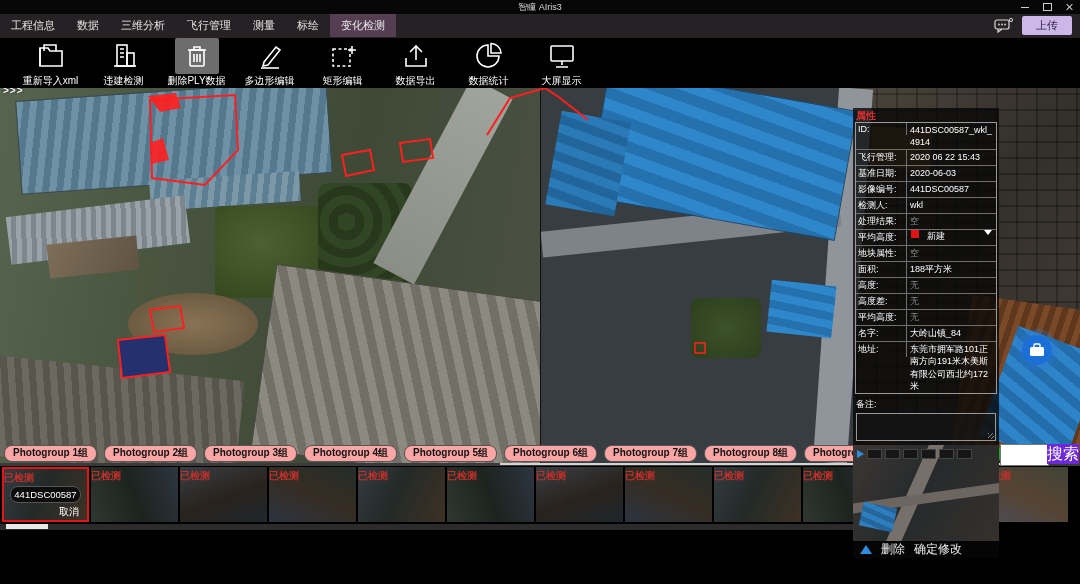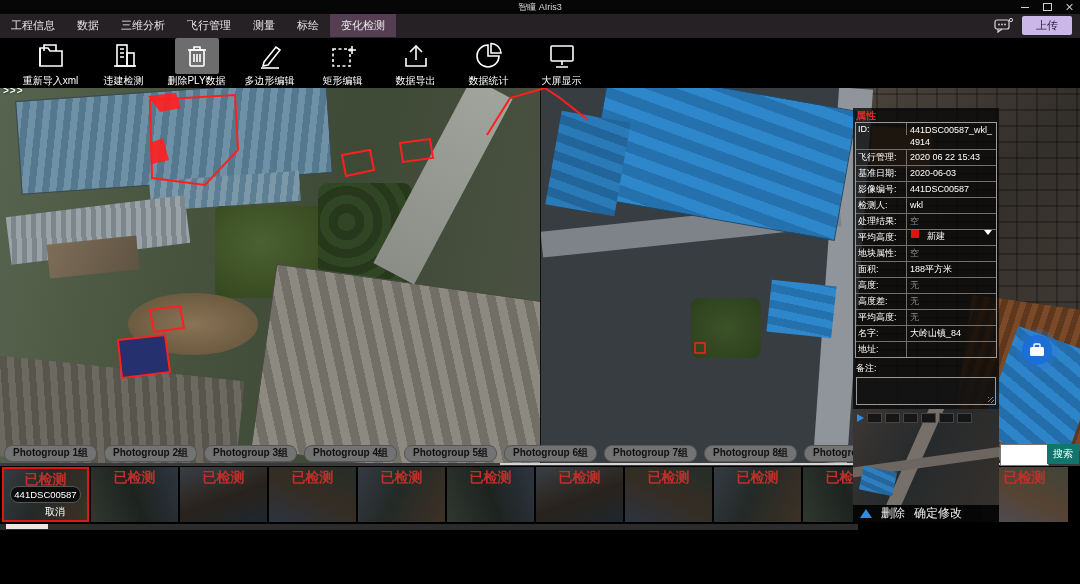--- a/index.html
+++ b/index.html
@@ -110,46 +110,46 @@
             background:repeating-linear-gradient(12deg,#2e7dbd 0 5px,#25679c 5px 10px);}
   .mini-toolbar{position:absolute;left:0;top:3px;width:100%;height:12px;display:flex;align-items:center;gap:3px;padding-left:4px;}
   .play-tri{width:0;height:0;border-top:4px solid transparent;border-bottom:4px solid transparent;border-left:7px solid #2f8de0;}
   .pill{width:13px;height:8px;background:#161616;border:1px solid #444;}
   .panel-actions{height:17px;display:flex;align-items:center;gap:9px;font-size:12px;color:#f0f0f0;
                  padding-left:7px;background:rgba(6,6,6,.85);}
   .tri-up{width:0;height:0;border-left:6px solid transparent;border-right:6px solid transparent;border-bottom:9px solid #2f8de0;}
 
   
   .search-input{position:absolute;left:1000px;top:444px;width:43px;height:18px;background:#fff;border:1px solid #777;z-index:7;}
-  .search-btn{position:absolute;left:1047px;top:444px;width:32px;height:20px;background:#0f766e;color:#fff;
-              font-size:10px;display:flex;align-items:center;justify-content:center;z-index:7;}
+  .search-btn{position:absolute;left:1047px;top:444px;width:32px;height:20px;background:#6d28d9;color:#fff;
+              font-size:16px;display:flex;align-items:center;justify-content:center;z-index:7;}
 
   
   .tabs{position:absolute;left:4px;top:445px;height:17px;display:flex;gap:7px;z-index:2;}
-  .tab{background:#737373;border:1px solid #555;border-radius:8px;font-size:10px;font-weight:700;color:#111;
+  .tab{background:#fca5a5;border:1px solid #555;border-radius:8px;font-size:10px;font-weight:700;color:#111;
        padding:1px 8px 1px 8px;white-space:nowrap;line-height:12px;}
   .tab.active{background:#12b41b;color:#fff;border-color:#0a8012;}
   .tab-scroll{position:absolute;left:0;top:463px;width:1080px;height:3px;background:#3a3a3a;z-index:1;}
   .tab-scroll .thumb-bar{position:absolute;left:500px;top:0;width:500px;height:2px;background:#d4d4d4;}
 
   
   .thumbs{position:absolute;left:0;top:467px;width:1080px;height:55px;display:flex;gap:2px;padding-left:2px;z-index:2;}
   .thumb{position:relative;width:87px;height:55px;flex-shrink:0;overflow:hidden;box-sizing:border-box;}
   .thumb::after{content:"";position:absolute;inset:0;background:rgba(0,0,0,.38);}
   .thumb:nth-child(4n+1){background:linear-gradient(115deg,#55606a 0%,#3a4440 45%,#64503c 100%);}
   .thumb:nth-child(4n+2){background:linear-gradient(70deg,#4e5a50,#2f3a33 50%,#4a5668);}
   .thumb:nth-child(4n+3){background:linear-gradient(160deg,#5d6670,#42382e 55%,#32404a);}
   .thumb:nth-child(4n){background:linear-gradient(25deg,#485468,#56493a 50%,#3c4a42);}
   .thumb:last-child::after{background:rgba(90,45,15,.18);}
-  .thumb .status{position:relative;z-index:2;display:block;text-align:center;margin-top:2px;
-                 color:#c2302a;font-size:14px;font-weight:700;}
+  .thumb .status{position:relative;z-index:2;display:block;margin-top:2px;
+                 color:#c2302a;font-size:10px;font-weight:700;}
   .thumb.selected{border:2px solid #e01616;}
   .thumb .code-badge{position:absolute;z-index:2;left:6px;right:6px;top:17px;background:#0d0d0d;border:1px solid #555;
                      border-radius:8px;color:#fff;font-size:9.5px;text-align:center;padding:2px 0;}
-  .thumb .cancel{position:absolute;z-index:2;right:22px;bottom:1px;color:#fff;font-size:10px;}
+  .thumb .cancel{position:absolute;z-index:2;right:8px;bottom:1px;color:#fff;font-size:10px;}
   .thumb-scroll{position:absolute;left:0;top:524px;width:858px;height:6px;background:#2b2b2b;z-index:2;}
   .thumb-scroll .handle{position:absolute;left:6px;top:0;width:42px;height:5px;background:#e8e8e8;}
 
   
   .bottombar{position:absolute;left:0;top:536px;width:1080px;height:48px;background:#000;z-index:3;}
 </style>
 </head>
 <body>
 
 <div class="screen">
@@ -428,20 +428,21 @@
       <div class="prow">
           <span class="plabel">平均高度:</span>
           <span class="pval muted">无</span>
         </div>
       <div class="prow">
           <span class="plabel">名字:</span>
           <span class="pval">大岭山镇_84</span>
         </div>
       <div class="prow tall">
           <span class="plabel">地址:</span>
+          <span class="pval">东莞市拥军路101正南方向191米木美斯有限公司西北约172米</span>
         </div>
     </div>
     <div class="remark-label">备注:</div>
     <div class="remark-box"></div>
     <div class="mini-map">
       <div class="mm-road"></div>
         <div class="mm-road2"></div>
         <div class="mm-blue"></div>
       <div class="mini-toolbar">
         <span class="play-tri"></span>

